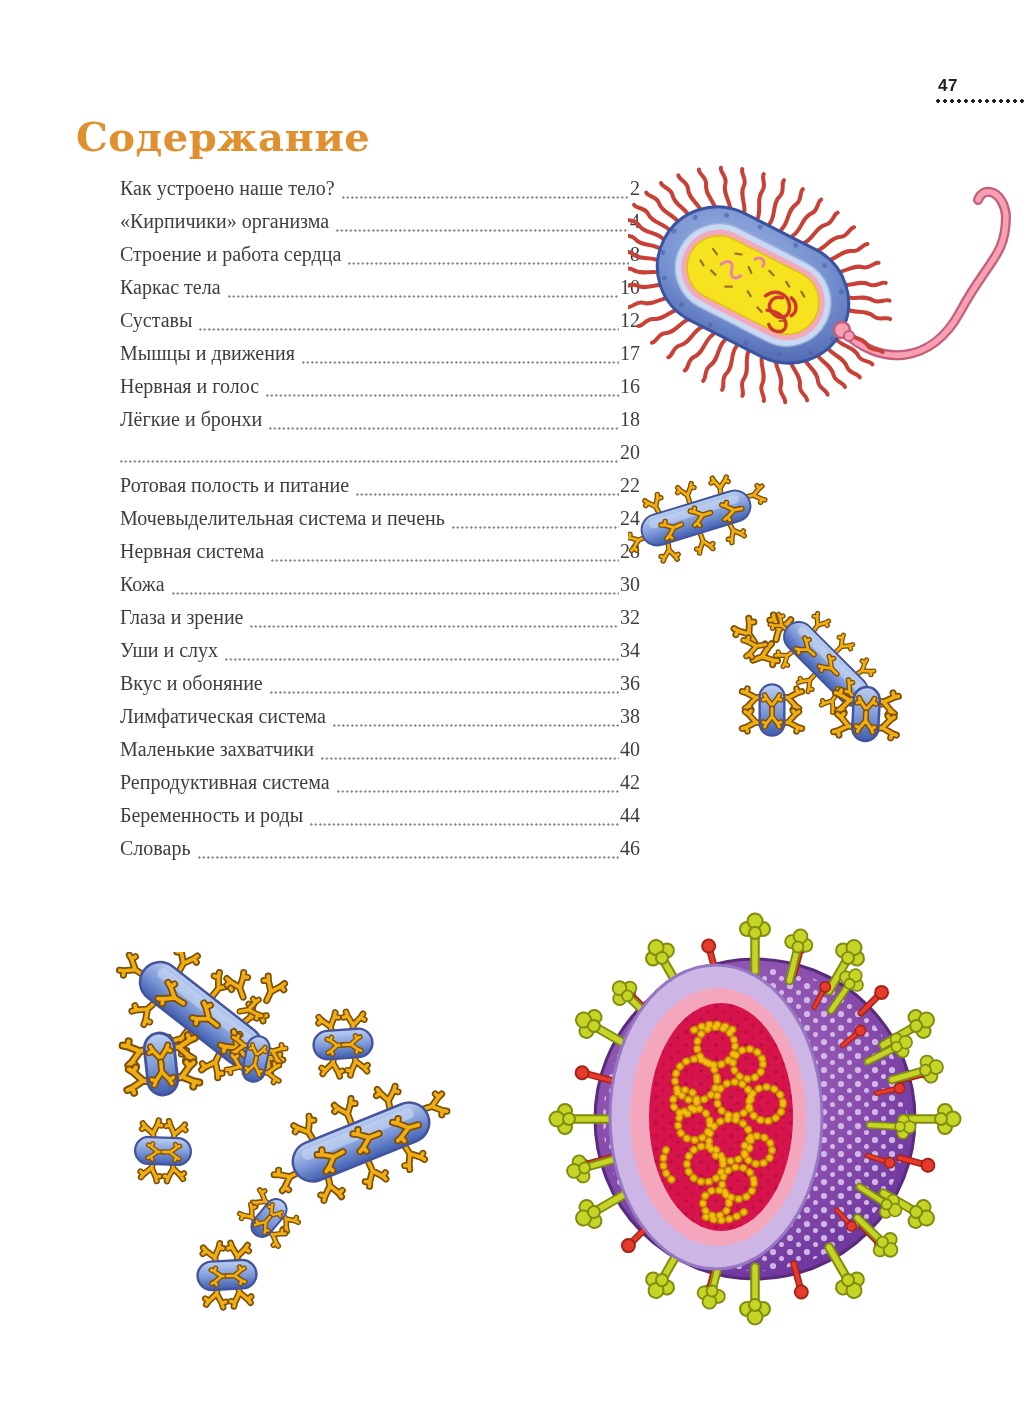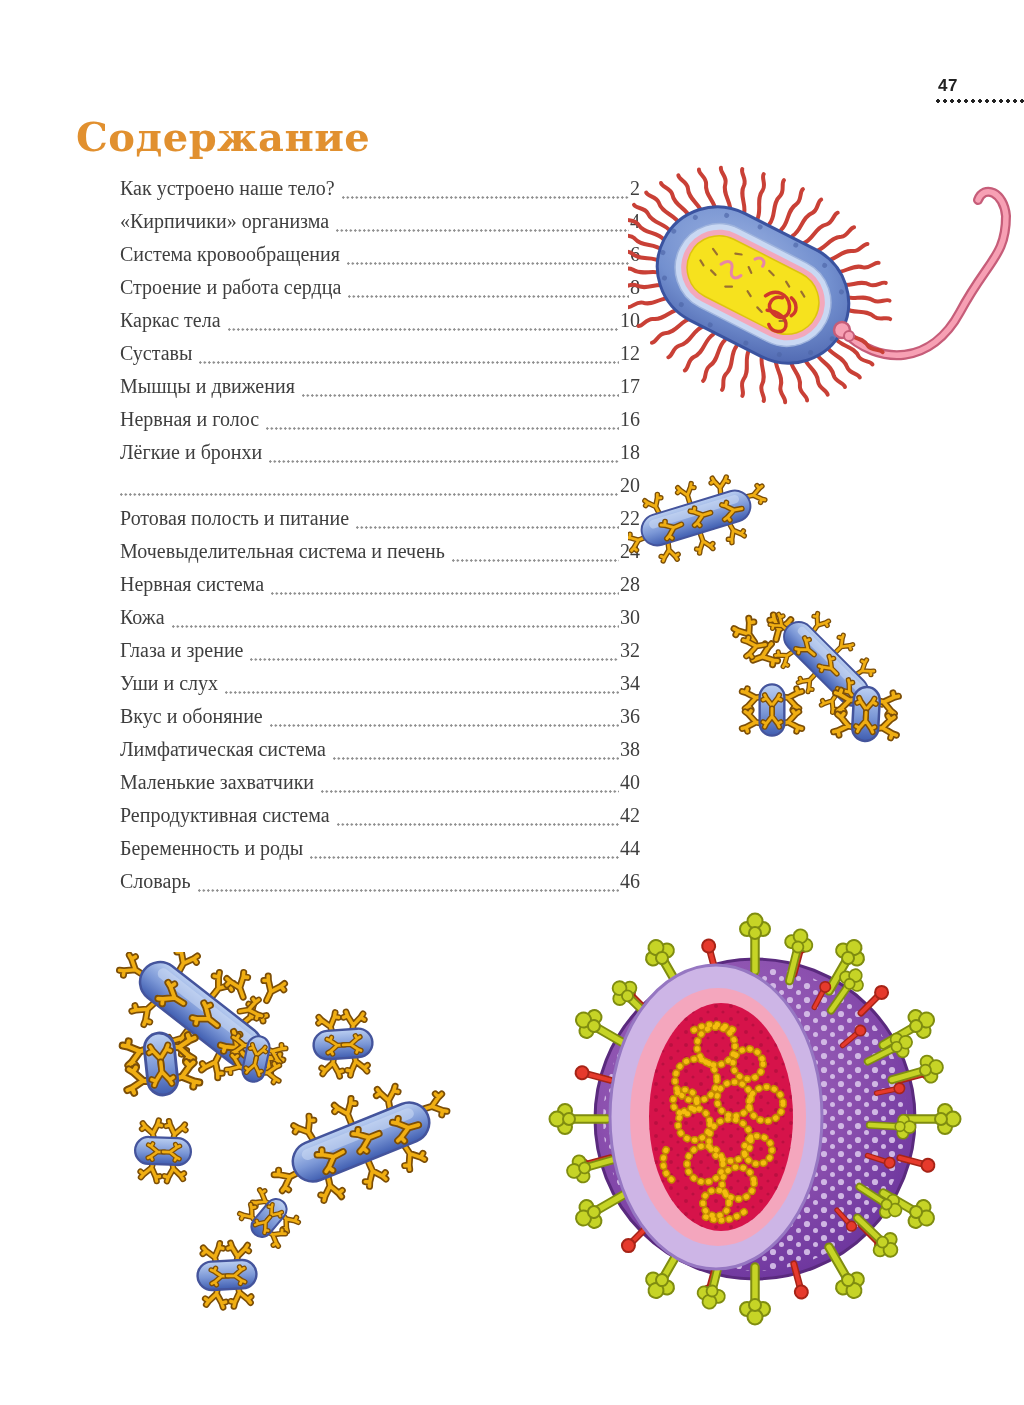--- a/index.html
+++ b/index.html
@@ -167,25 +167,20 @@
   <nav class="toc">
     <div class="toc-row">
         <span class="toc-label">Как устроено наше тело?</span>
         <span class="toc-dots"></span>
         <span class="toc-page">2</span>
       </div>
     <div class="toc-row">
         <span class="toc-label">«Кирпичики» организма</span>
         <span class="toc-dots"></span>
         <span class="toc-page">4</span>
-      </div>
-    <div class="toc-row">
-        <span class="toc-label">Система кровообращения</span>
-        <span class="toc-dots"></span>
-        <span class="toc-page">6</span>
       </div>
     <div class="toc-row">
         <span class="toc-label">Строение и работа сердца</span>
         <span class="toc-dots"></span>
         <span class="toc-page">8</span>
       </div>
     <div class="toc-row">
         <span class="toc-label">Каркас тела</span>
         <span class="toc-dots"></span>
         <span class="toc-page">10</span>

